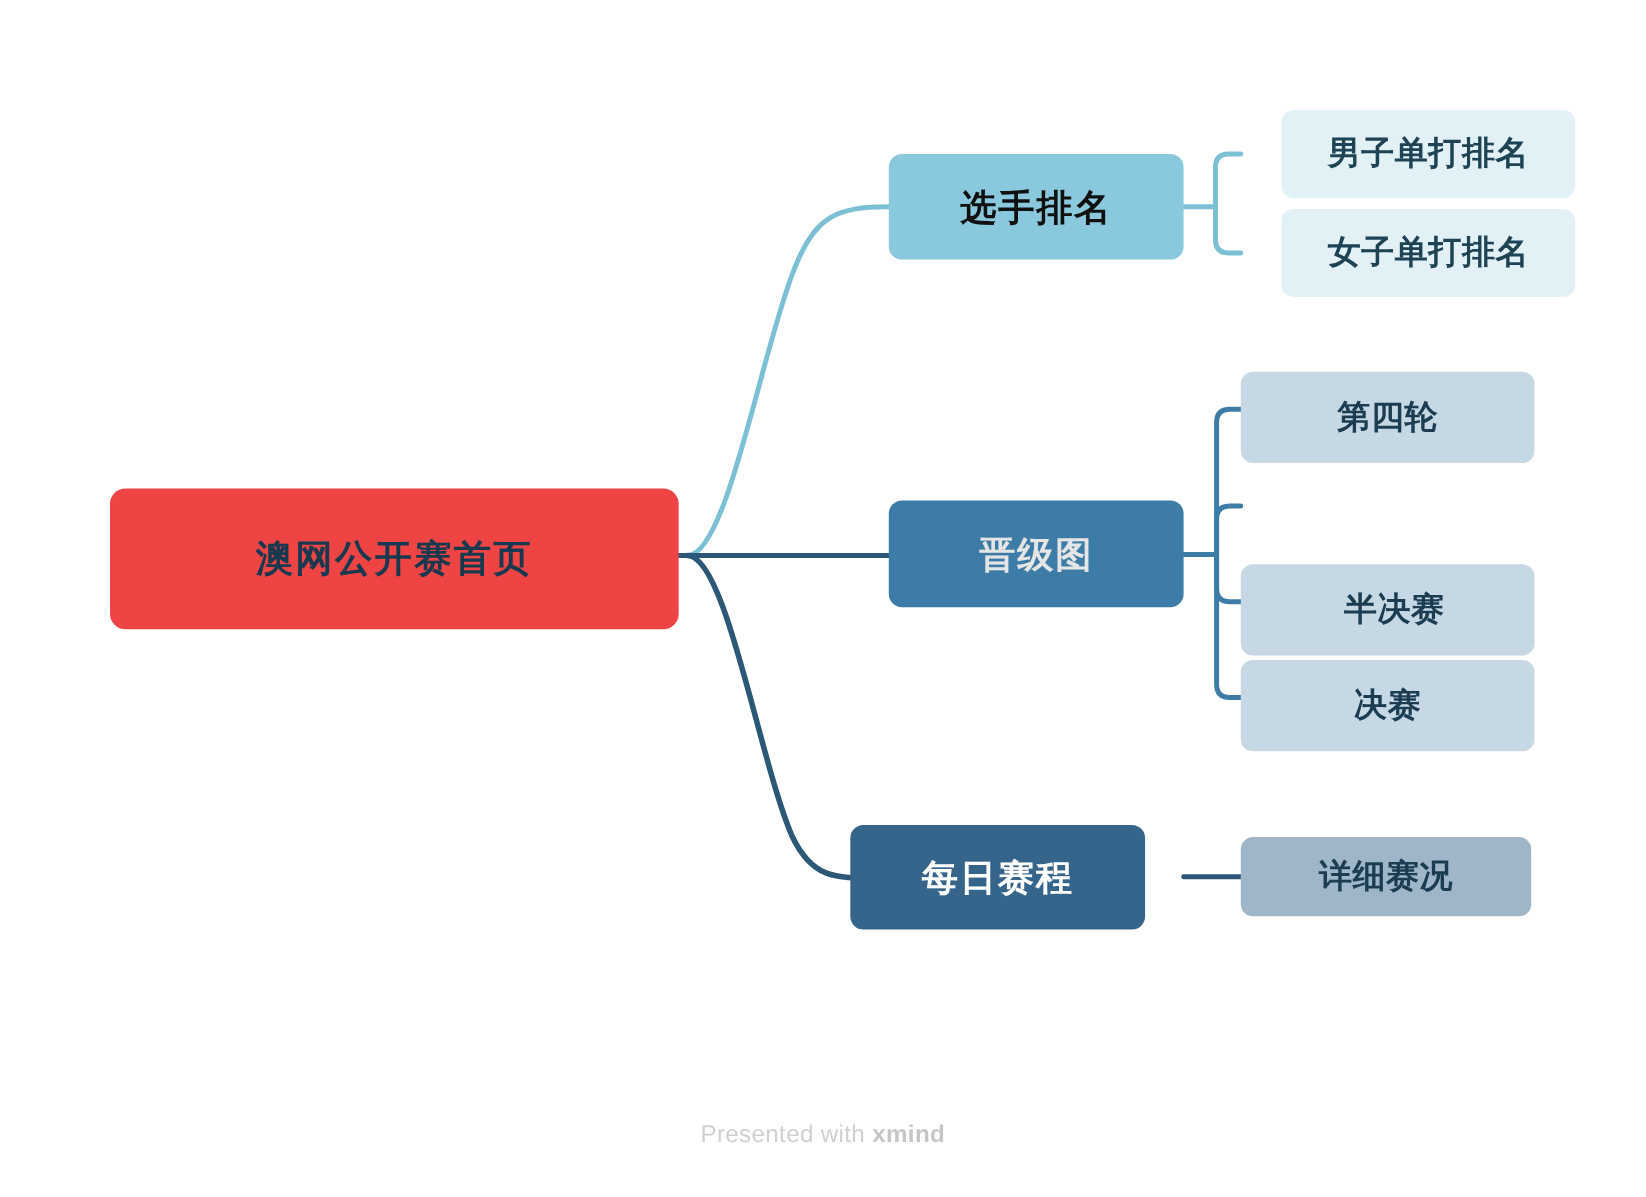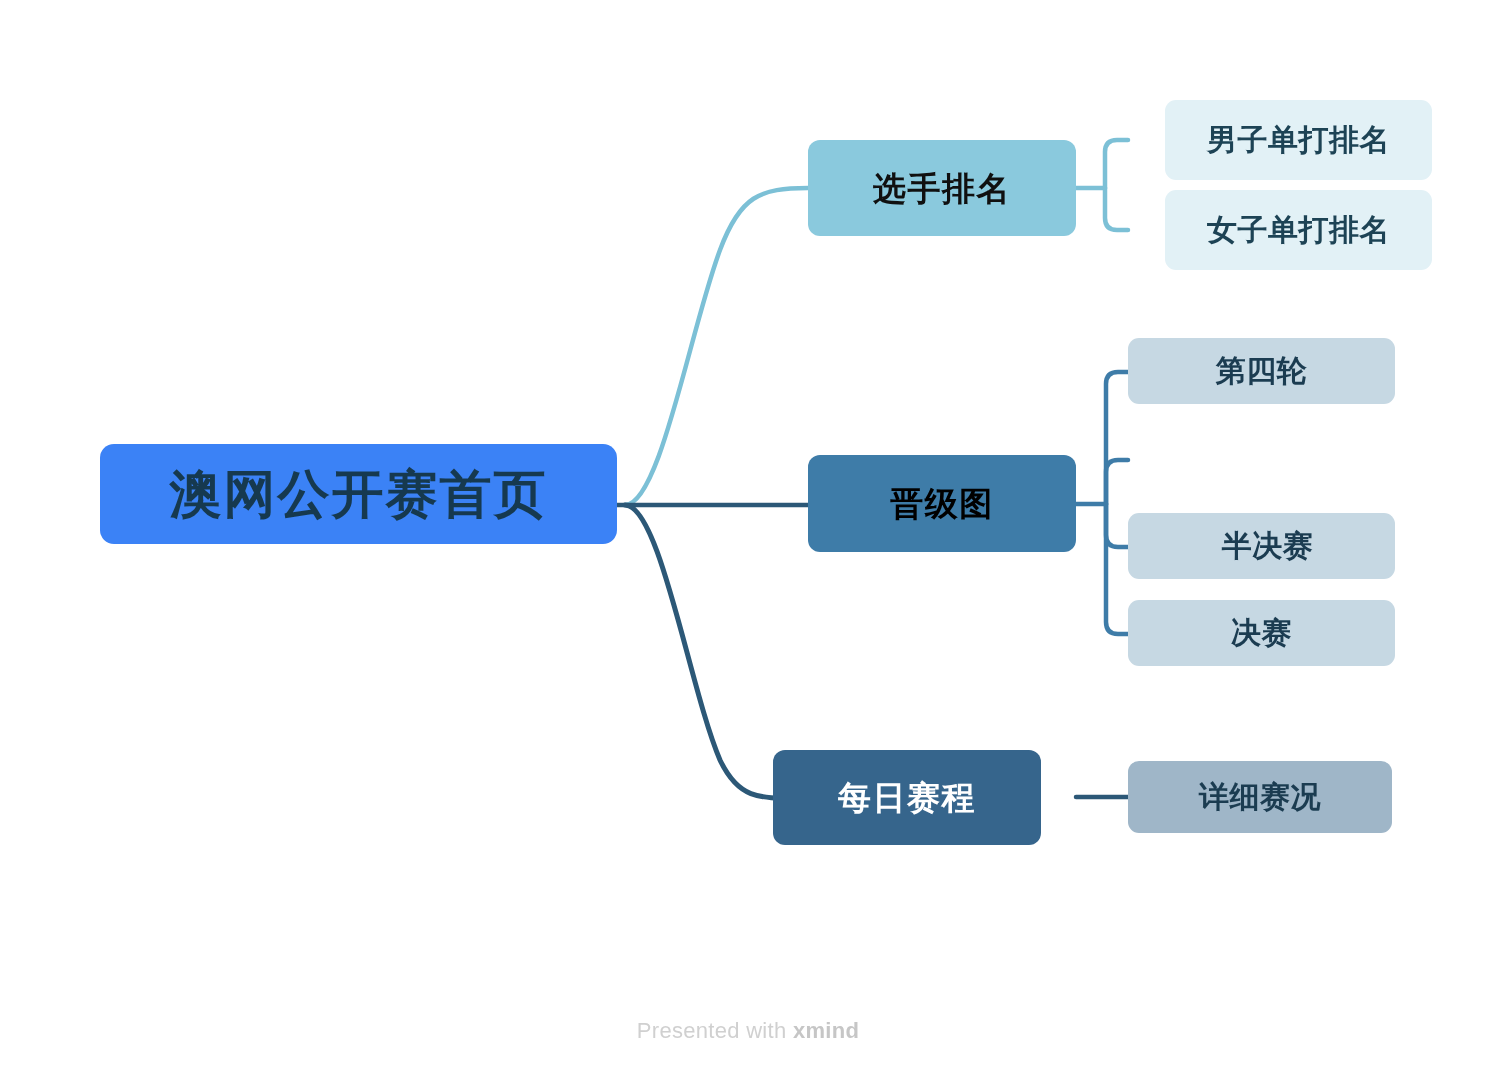--- a/index.html
+++ b/index.html
@@ -38,24 +38,24 @@
   .node-text {
     display: block;
     line-height: 1;
   }
 
   
   #node-root {
     left: 100px;
     top: 444px;
     width: 517px;
-    height: 100px;
-    background: #3b82f6;
+    height: 128px;
+    background: #ef4444;
     color: #16394f;
-    font-size: 52px;
+    font-size: 34px;
     font-weight: bold;
     border-radius: 14px;
     letter-spacing: 2px;
   }
 
   
   #node-ranking {
     left: 808px;
     top: 140px;
     width: 268px;
@@ -65,21 +65,21 @@
     font-size: 33px;
     font-weight: bold;
     letter-spacing: 1.5px;
   }
   #node-bracket {
     left: 808px;
     top: 455px;
     width: 268px;
     height: 97px;
     background: #3e7ca8;
-    color: #000000;
+    color: #e5e5e5;
     font-size: 33px;
     font-weight: bold;
     letter-spacing: 1.5px;
   }
   #node-daily {
     left: 773px;
     top: 750px;
     width: 268px;
     height: 95px;
     background: #36658c;
@@ -101,21 +101,21 @@
     border-radius: 11px;
     margin-left: 37px;
   }
   #leaf-men  { top: 100px; }
   #leaf-women{ top: 190px; }
 
   
   .leaf-bracket {
     left: 1128px;
     width: 267px;
-    height: 66px;
+    height: 83px;
     background: #c6d8e3;
     color: #1b3c51;
     font-size: 30px;
     font-weight: bold;
     border-radius: 11px;
   }
   #leaf-r4   { top: 338px; }
   #leaf-qf   { top: 426px; }
   #leaf-sf   { top: 513px; padding-left: 12px; }
   #leaf-final{ top: 600px; }

